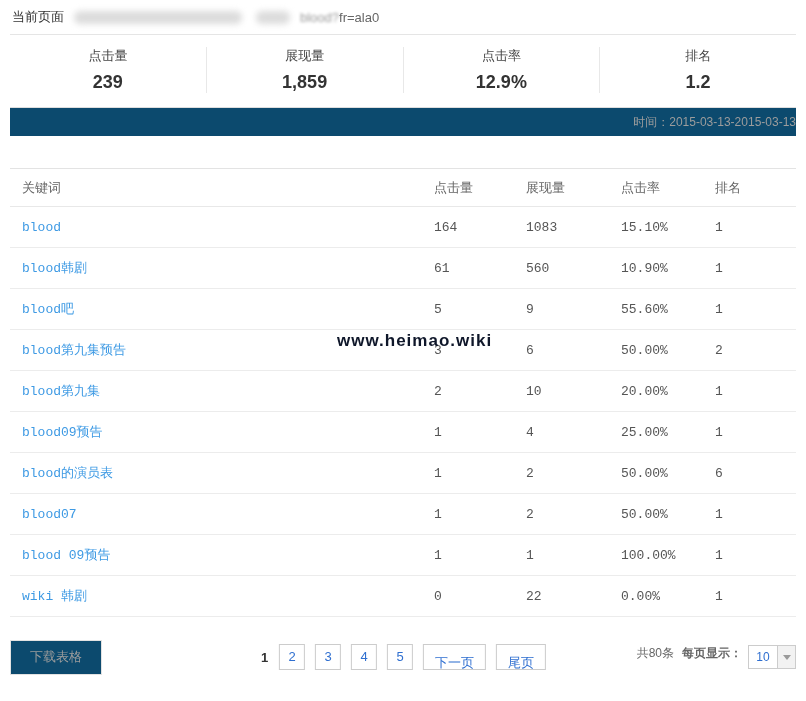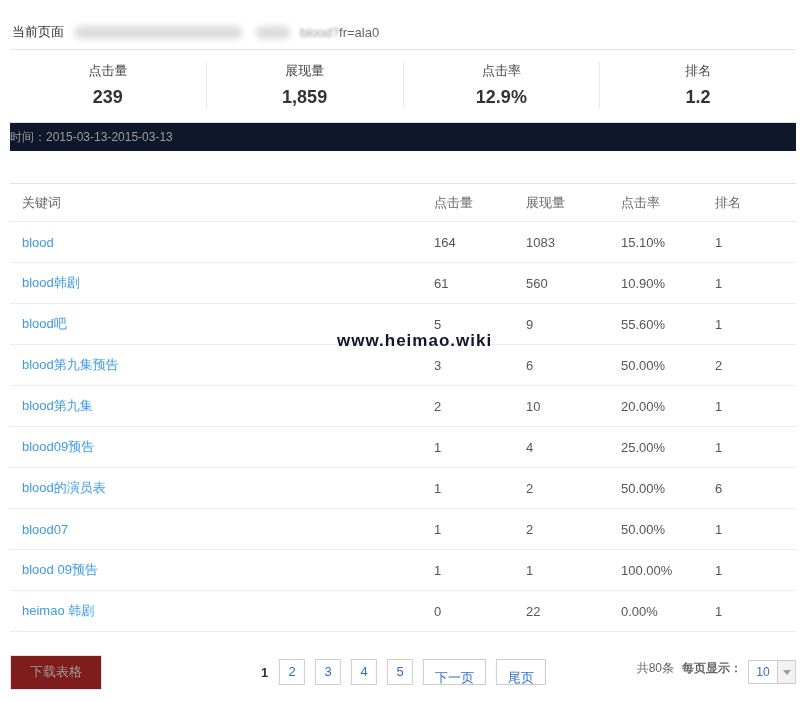--- a/index.html
+++ b/index.html
@@ -1,58 +1,58 @@
 <!DOCTYPE html>
 <html><head>
 <meta charset="utf-8">
 <style>
   * { margin:0; padding:0; box-sizing:border-box; }
   html,body { width:806px; height:701px; background:#fff; overflow:hidden;
               font-family:"Liberation Sans","DejaVu Sans",sans-serif; }
   .wrap { position:relative; width:806px; height:701px; }
 
   
-  .topbar { margin:0 10px; padding:23px 2px 8px; border-bottom:1px solid #e5e5e5;
+  .topbar { margin:0 10px; padding:8px 2px 8px; border-bottom:1px solid #e5e5e5;
             display:flex; align-items:center; font-size:13px; color:#333; }
   .topbar .lbl { color:#333; }
   .blur-block { display:inline-block; height:13px; width:168px; margin-left:10px;
                 background:#dcdcdc; border-radius:6px; filter:blur(3px); }
   .blur-block.short { width:34px; margin-left:14px; }
   .blur-text { color:#9a9a9a; filter:blur(1.6px); margin-left:10px; font-size:13px; }
   .url-tail { color:#666; font-size:13px; }
 
   
   .stats { display:flex; margin:0 10px; padding:12px 0 14px; }
   .stat { flex:1; text-align:center; border-left:1px solid #e8e8e8; }
   .stat:first-child { border-left:none; }
   .stat .s-label { font-size:13px; color:#444; }
   .stat .s-value { font-size:18px; font-weight:bold; color:#333; margin-top:7px; }
 
   
-  .timebar { margin:0 10px; height:29px; background:#0f172a; border-top:1px solid #dedede;
-             display:flex; align-items:center; justify-content:flex-start;
+  .timebar { margin:0 10px; height:29px; background:#0c4a6e; border-top:1px solid #dedede;
+             display:flex; align-items:center; justify-content:flex-end;
              font-size:12px; color:#9c9c9c; }
 
   
-  .table { margin:32px 10px 4px; }
+  .table { margin:32px 10px 4px;font-family:Liberation Mono, monospace; }
   .trow { display:grid; grid-template-columns:1fr 92px 95px 94px 81px;
           align-items:center; padding-left:12px; }
   .thead { height:39px; border-top:1px solid #e3e3e3; border-bottom:1px solid #e8e8e8;
            color:#666; font-size:13px; }
   .tbody .trow { height:41px; border-bottom:1px solid #ececec; font-size:13px; color:#555; }
   .kw a { color:#3e9ae4; text-decoration:none; font-size:13px; cursor:pointer;text-align:right; }
 
   
   .watermark { position:absolute; left:337px; top:331px; font-size:17px; font-weight:bold;
                color:#0f172a; letter-spacing:1px; pointer-events:none; }
 
   
   .footer { position:relative; margin:20px 10px 0; height:40px;
             display:flex; align-items:center; }
-  .dl-btn { width:92px; height:35px; background:#7f1d1d; border:1px solid #e2e2e2;
+  .dl-btn { width:92px; height:35px; background:#0c4a6e; border:1px solid #e2e2e2;
             color:#9c9c9c; font-size:13px; cursor:pointer;
             font-family:"Liberation Sans","DejaVu Sans",sans-serif; }
   .pager { position:absolute; left:50%; transform:translateX(-50%);
            display:flex; align-items:center; }
   .pg-current { color:#333; font-weight:bold; font-size:13px; margin:0 6px; }
   .pg-box { min-width:26px; height:26px; line-height:24px; text-align:center;
             border:1px solid #ccc; background:#fff; color:#2f6fd0; font-size:13px;
             margin:0 5px; cursor:pointer; display:inline-block; }
   .pg-wide { padding:6px 11px; }
   .perpage { margin-left:auto; display:flex; 
@@ -170,21 +170,21 @@
           <div>1</div>
         </div>
         <div class="trow">
           <div class="kw"><a>blood 09预告</a></div>
           <div>1</div>
           <div>1</div>
           <div>100.00%</div>
           <div>1</div>
         </div>
         <div class="trow">
-          <div class="kw"><a>heimao 韩剧</a></div>
+          <div class="kw"><a>wiki 韩剧</a></div>
           <div>0</div>
           <div>22</div>
           <div>0.00%</div>
           <div>1</div>
         </div>
       </div>
   </div>
 
   <div class="watermark">www.heimao.wiki</div>
 

